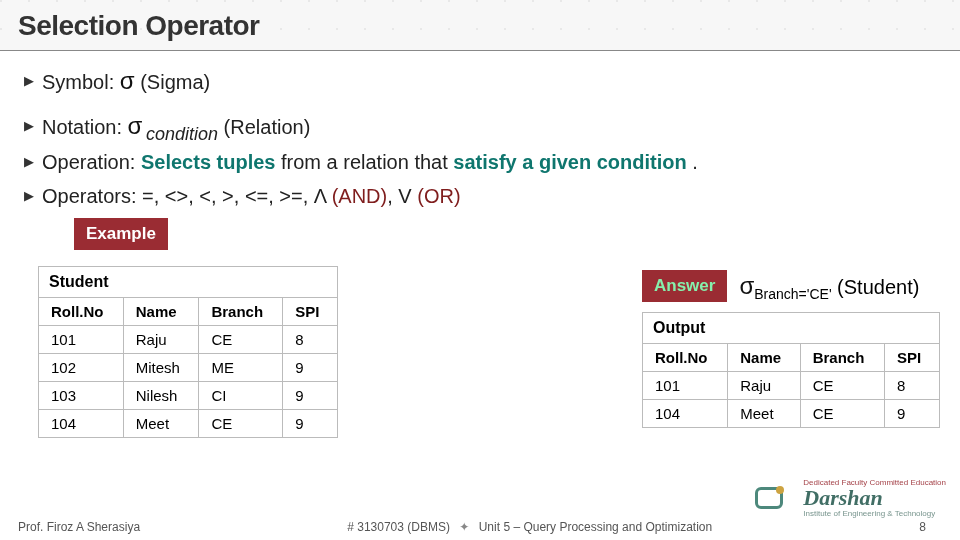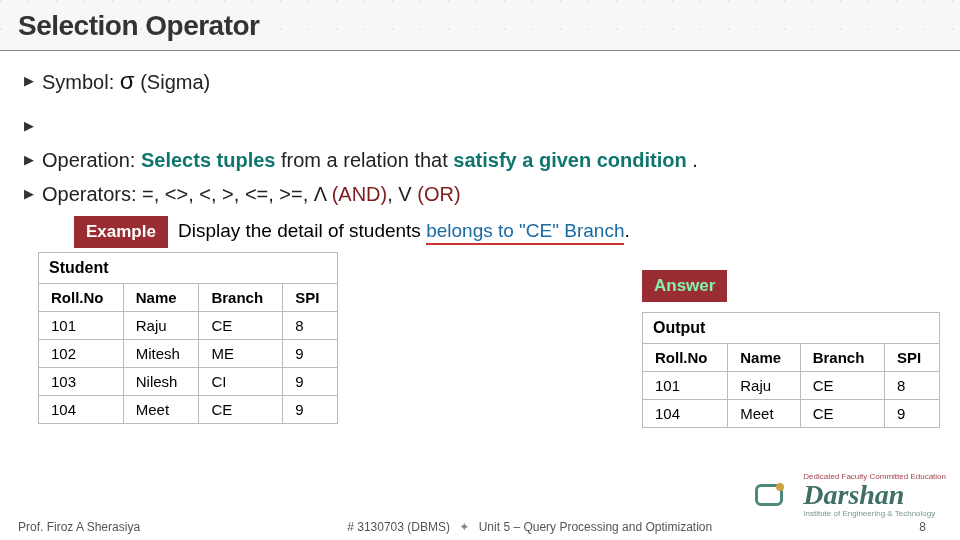--- a/index.html
+++ b/index.html
@@ -25,21 +25,21 @@
   .bold-red { font-weight:700; color:#0f766e; }
   .gray-op { color:#7f1d1d; }
 
   .row-boxes { display:flex; align-items:center; gap:10px; margin-top:8px;padding-left:36px;}
   .tag { background:#9a2c33; color:#fff; font-weight:700; padding:6px 12px; font-size:17px; }
   .tag-ans { background:#9a2c33; color:#86efac; font-weight:700; padding:6px 12px; font-size:17px;}
   .example-text { font-size:19px; }
   .accent-link { color:#1a6aa3; }
   .underline-ce { border-bottom:2px solid #c33; display:inline-block; padding-bottom:1px;}
 
-  .tables-row { display:flex; gap:150px; margin-top:4px; align-items:flex-start;}
+  .tables-row { display:flex; gap:150px; margin-top:16px; align-items:flex-start;}
 
   .tbl-wrap { }
   .tbl-title { border:1px solid #bbb; border-bottom:none; padding:6px 10px; font-weight:700; font-size:16px; background:#fff;}
   table { border-collapse: collapse; }
   th, td { border:1px solid #bbb; padding:5px 12px; font-size:15px; text-align:left; min-width:50px;}
   th { font-weight:700; }
   .tbl-left table { width:300px; }
 
   .answer-bar { display:flex; align-items:center; gap:12px; position:absolute; top:270px; left:642px;}
   .answer-expr { font-size:20px; }
@@ -48,21 +48,21 @@
   .footer {
     position:absolute; bottom:0; left:0; right:16px;
     display:flex; justify-content:space-between; align-items:center;
     padding:6px 18px; font-size:12px; color:#555;
   }
   .footer .mid::before { content:"#"; }
   .footer .mid .diamond { margin:0 6px; color:#888;}
   .logo { position:absolute; right:14px; bottom:22px; display:flex; align-items:center; gap:20px; opacity:0.9;}
   .logo .mark { width:28px; height:22px; border:3px solid #3a7c6e; border-radius:6px; position:relative;}
   .logo .mark::after{ content:""; position:absolute; width:8px; height:8px; background:#c89a2c; border-radius:50%; top:-4px; right:-4px;}
-  .logo .t-main { font-family: Georgia, serif; font-size:28px; font-style:italic; font-weight:700; color:#2d5f55;}
+  .logo .t-main { font-family: Georgia, serif; font-size:22px; font-style:italic; font-weight:700; color:#2d5f55;}
   .logo .t-sub { font-size:8px; color:#6a8a82; display:block; margin-top:-2px;}
   .logo .t-tag { font-size:8px; color:#9a2c33; display:block; margin-bottom:-2px;}
 
   .right-block { position:absolute; top:312px; left:642px;}
 </style>
 </head>
 <body>
 
 <div class="slide">
 
@@ -76,41 +76,41 @@
       <span class="arrow">▶</span>
       <span class="txt">
         <span>Symbol: </span><span class="sigma-big">σ</span><span> (Sigma)</span>
       </span>
     </div>
 
     <div style="height:10px"></div>
 
     <div class="bullet-row">
       <span class="arrow">▶</span>
+      <span class="txt">
+        <span>Notation: </span><span class="sigma-big">σ</span> <span class="sub-it">condition</span> <span> (Relation)</span>
+      </span>
     </div>
 
     <div class="bullet-row">
       <span class="arrow">▶</span>
       <span class="txt">
         <span>Operation: </span><span class="bold-red">Selects tuples</span><span>  from a relation that </span><span class="bold-red">satisfy a given condition</span><span> .</span>
       </span>
     </div>
 
     <div class="bullet-row">
       <span class="arrow">▶</span>
       <span class="txt">
         <span>Operators:  =, &lt;&gt;, &lt;, &gt;, &lt;=, &gt;=, </span><span>Λ </span><span class="gray-op">(AND)</span><span>, V </span><span class="gray-op">(OR)</span>
       </span>
     </div>
 
     <div class="row-boxes" style="margin-left:14px;">
       <div class="tag">Example</div>
-      <div class="example-text">
-        <span>Display the detail of students </span><span class="accent-link underline-ce">belongs to "CE" Branch</span><span>.</span>
-      </div>
     </div>
 
     <div class="tables-row" style="margin-left:14px;">
       <div class="tbl-wrap tbl-left">
         <div class="tbl-title">Student</div>
         <table>
           <thead>
               <tr id="stu-head">
                 <th>Roll.No</th>
                 <th>Name</th>
@@ -145,20 +145,23 @@
               </tr>
             </tbody>
         </table>
       </div>
     </div>
 
   </div>
 
   <div class="answer-bar">
     <div class="tag-ans">Answer</div>
+    <div class="answer-expr">
+      <span class="sigma-big">σ</span><span class="sub2">Branch='CE'</span><span> (Student)</span>
+    </div>
   </div>
 
   <div class="right-block">
     <div class="tbl-title" style="width:298px;">Output</div>
     <table class="tbl-right" style="width:298px;">
       <thead>
           <tr id="out-head">
             <th>Roll.No</th>
             <th>Name</th>
             <th>Branch</th>

